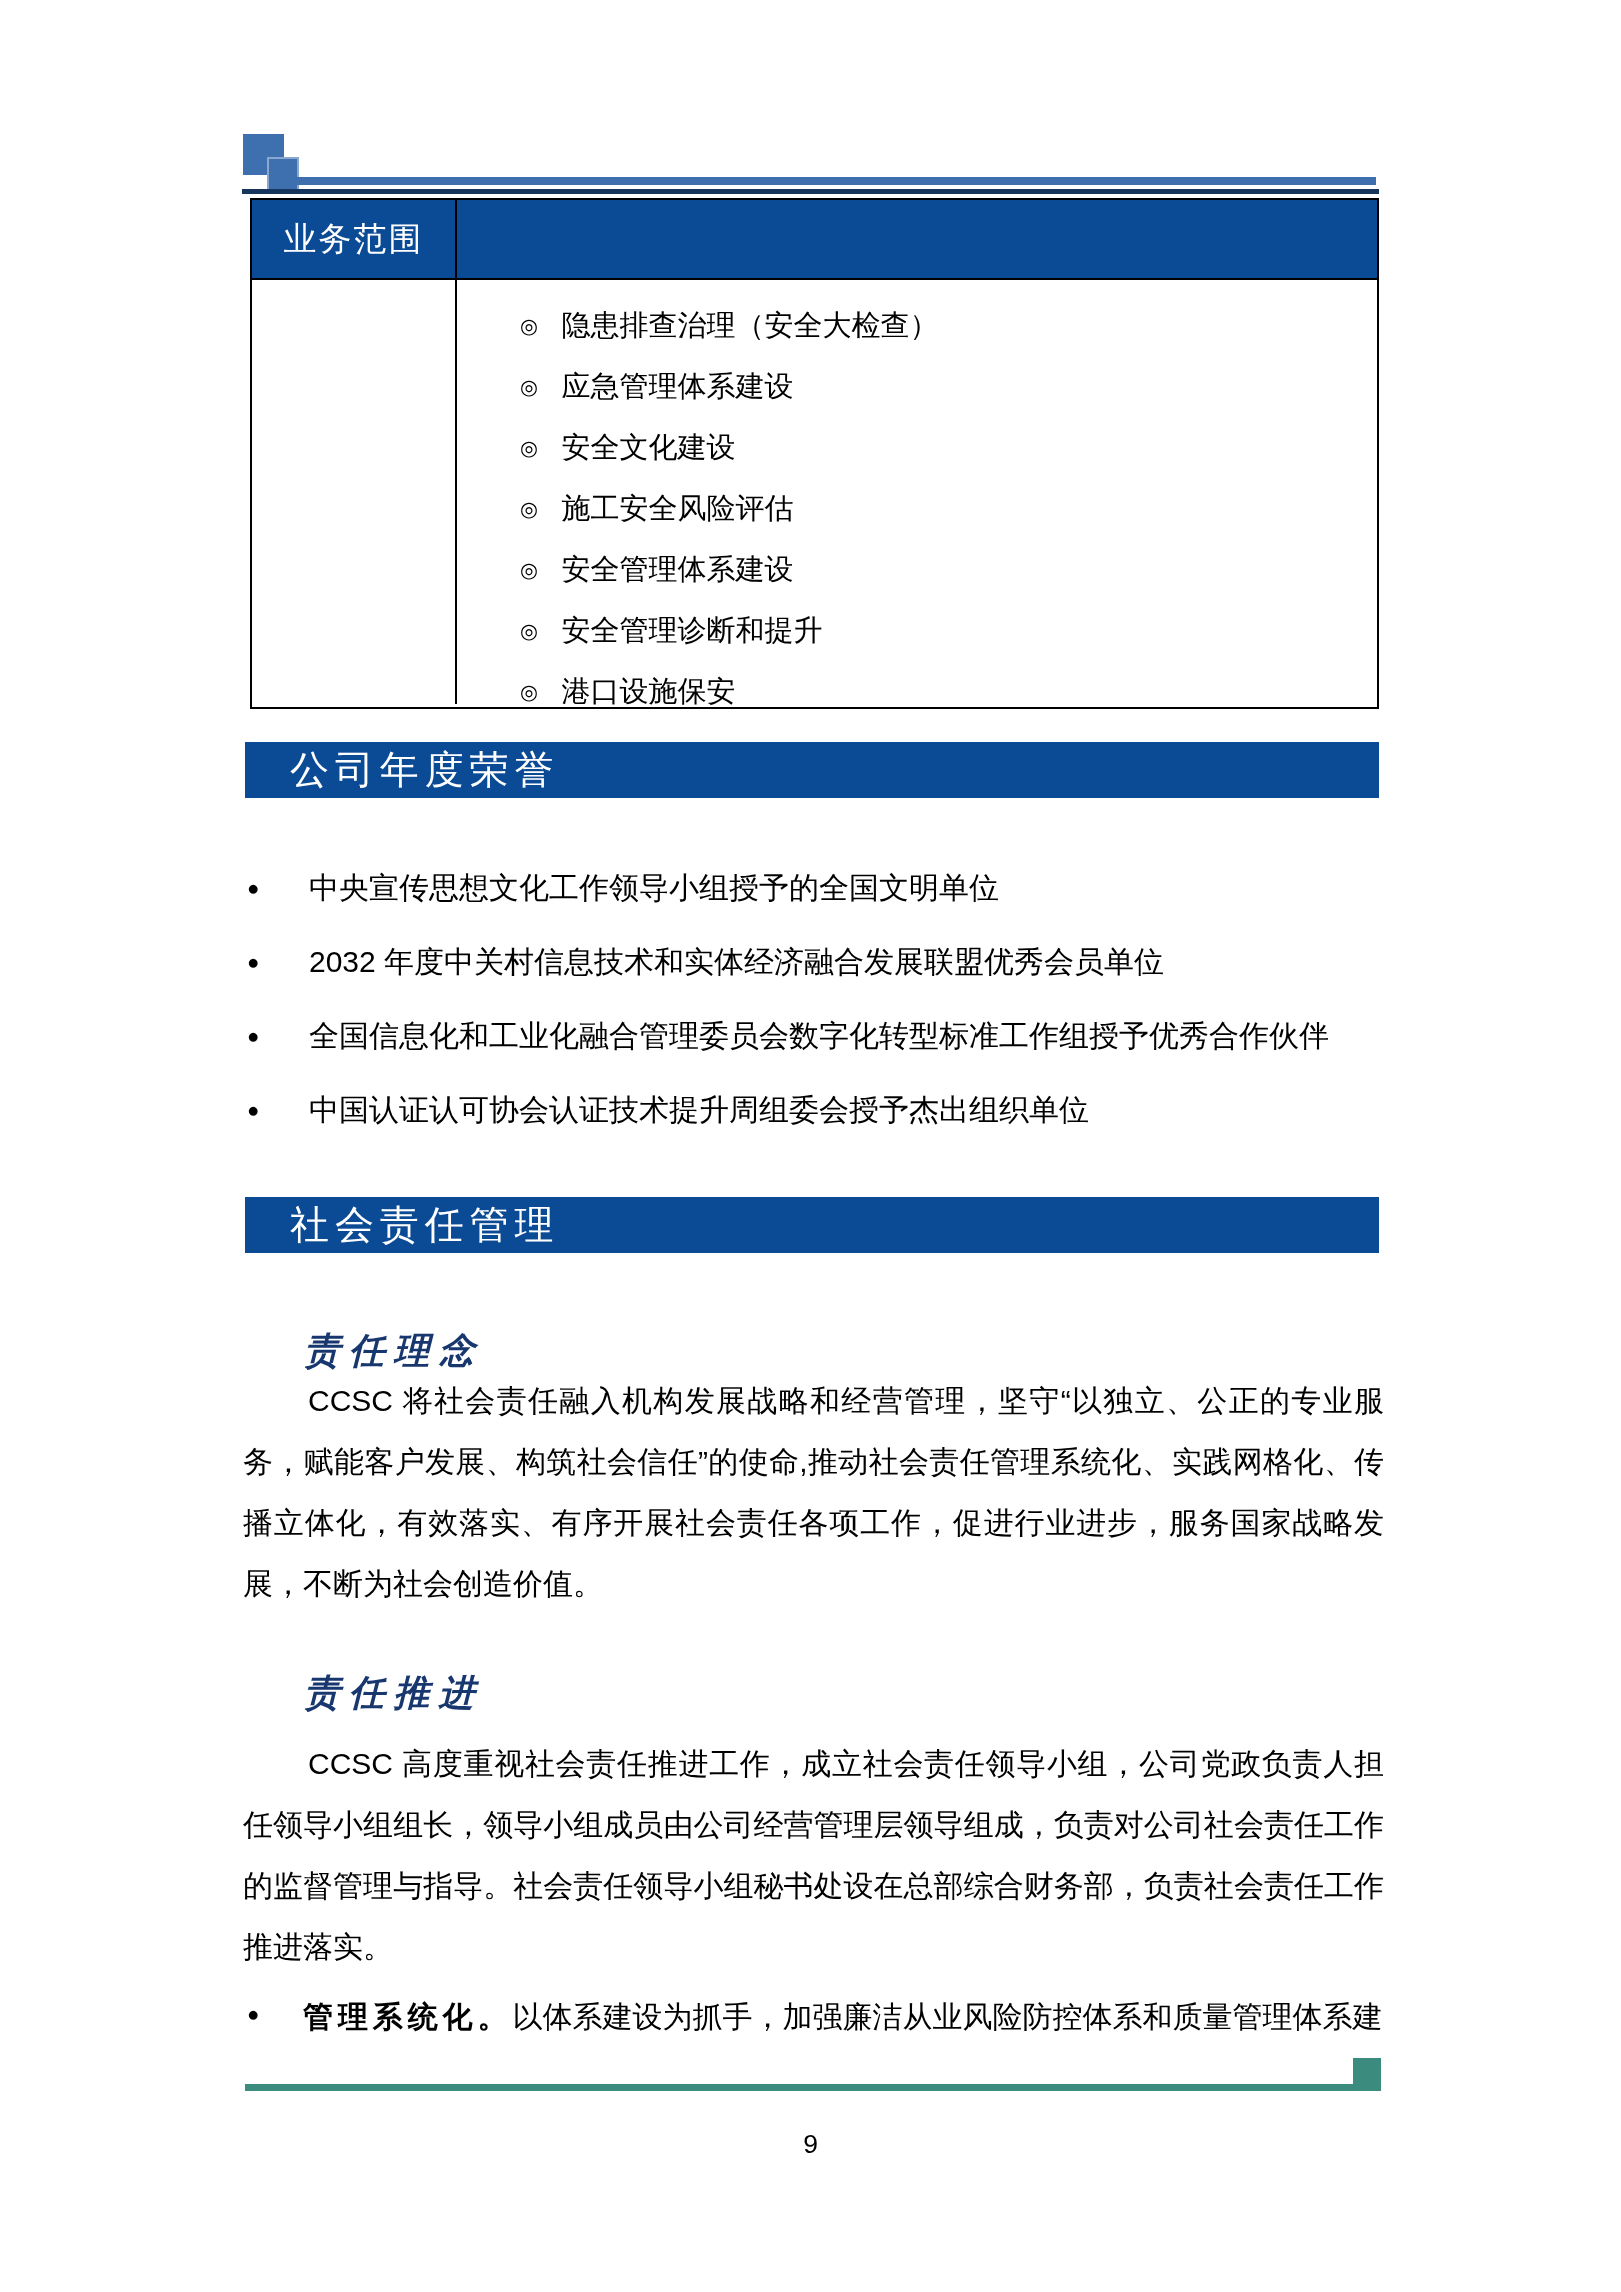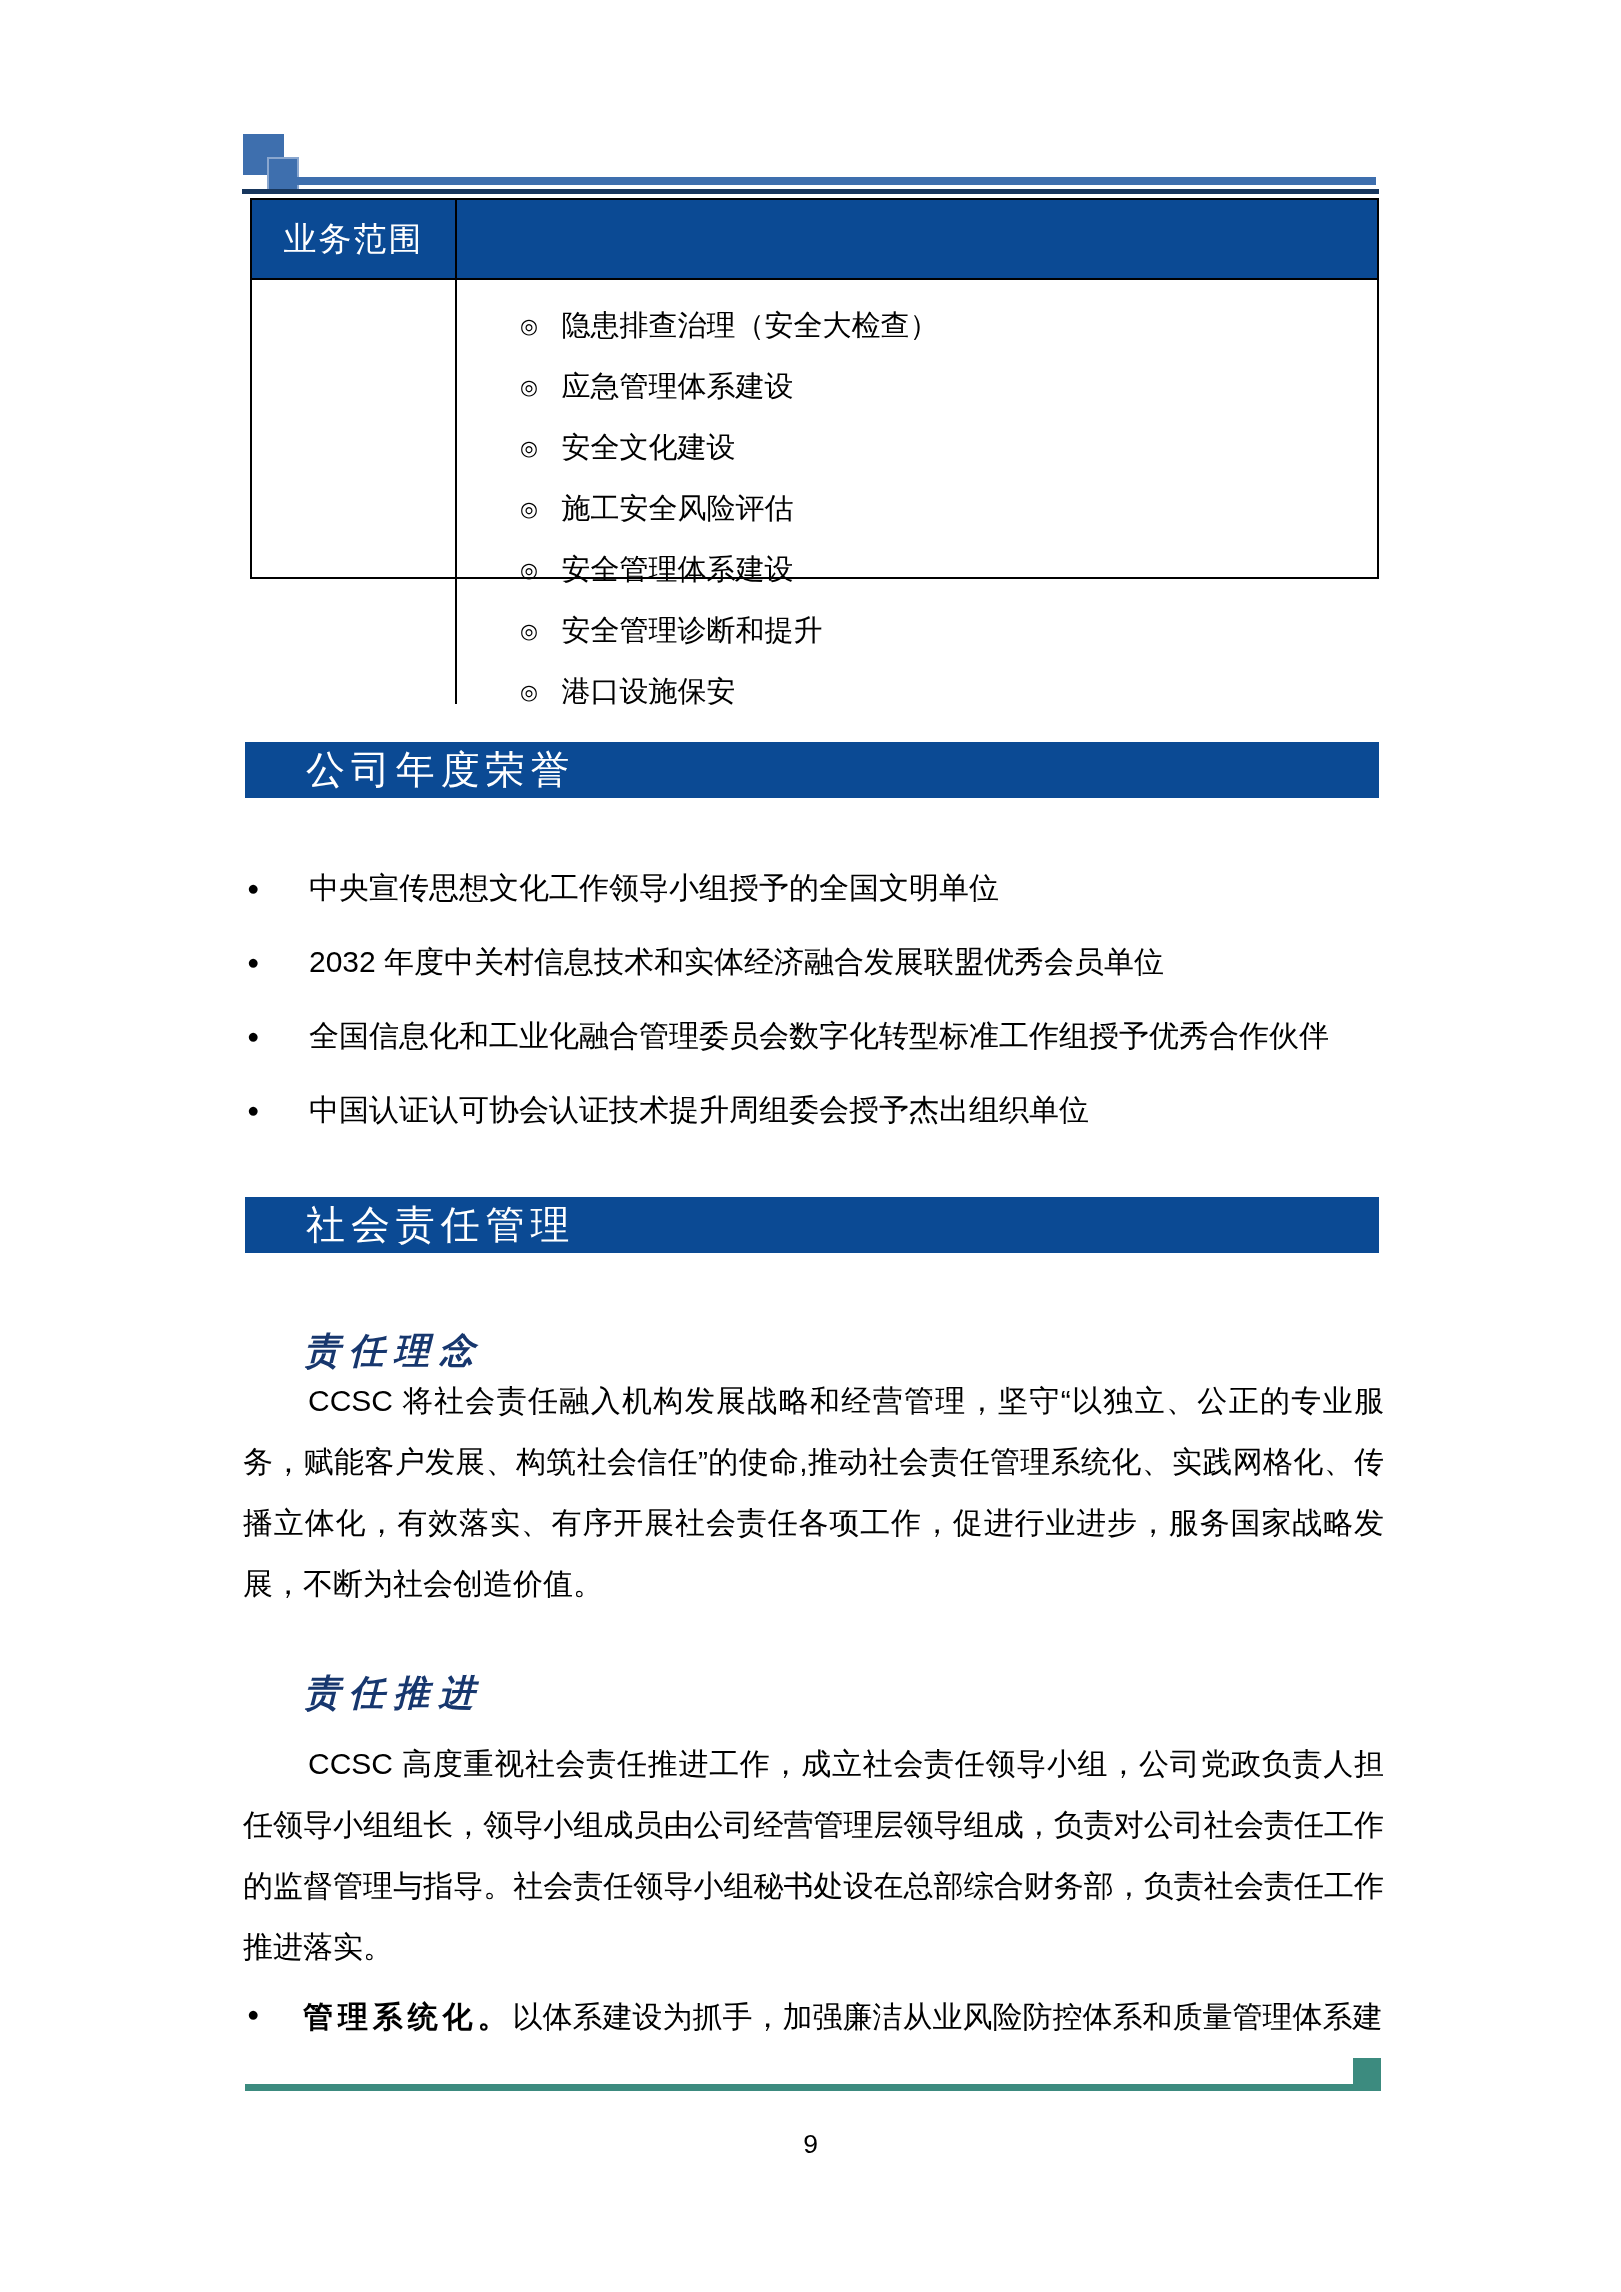--- a/index.html
+++ b/index.html
@@ -10,38 +10,38 @@
   }
 
   
   .deco-sq-big  { position:absolute; left:243px; top:134px; width:41px; height:41px; background:#3e6fae; }
   .deco-sq-small{ position:absolute; left:267px; top:157px; width:32px; height:34px; background:#3e6fae;
                   border:2px solid #8aa7cf; box-sizing:border-box; }
   .deco-line1   { position:absolute; left:297px; top:177px; width:1079px; height:7.8px; background:#3e6fae; }
   .deco-line2   { position:absolute; left:242px; top:189px; width:1137px; height:4.9px; background:#17365d; }
 
   
-  .svc-table { position:absolute; left:250px; top:198px; width:1129px; height:381px;
+  .svc-table { position:absolute; left:250px; top:198px; width:1129px; height:511px;
                border:2.9px solid #000; box-sizing:border-box; }
   .svc-header { display:flex; height:80px; background:#0b4a94; border-bottom:2.9px solid #000; box-sizing:border-box; }
   .svc-h1 { width:205px; border-right:2.9px solid #000; box-sizing:border-box;
             display:flex; align-items:center; justify-content:center;
             color:#fff; font-size:33px; letter-spacing:2px; }
   .svc-h2 { flex:1; display:flex; align-items:center; justify-content:center;
             color:#fff; font-size:33px; letter-spacing:2px; }
   .svc-body { display:flex; height:424px; }
   .svc-col1 { width:205px; border-right:2.9px solid #000; box-sizing:border-box; }
   .svc-col2 { flex:1; padding:15.7px 0 0 63px; box-sizing:border-box; }
   .svc-item { height:61px; display:flex; align-items:center; font-size:29px; }
   .svc-bullet { font-size:20.6px; margin-right:23.5px; line-height:1; }
 
   
   .banner { position:absolute; left:245px; width:1134px; height:56px; background:#0b4a94;
             color:#fff; font-size:39px; letter-spacing:5.9px;
-            display:flex; align-items:center; padding-left:61px; box-sizing:border-box; }
+            display:flex; align-items:center; padding-left:45px; box-sizing:border-box; }
   #banner-honors { top:742px; }
   #banner-csr    { top:1197px; }
 
   
   .honors-list { position:absolute; left:247px; top:851px; width:1142px; }
   .honor-item { height:74px; display:flex; align-items:center; font-size:30px; }
   .honor-bullet { width:62px; font-size:20.6px; line-height:1; flex:0 0 62px; }
 
   
   .subhead { position:absolute; left:304px; color:#17376e; font-size:36px; font-weight:bold;

